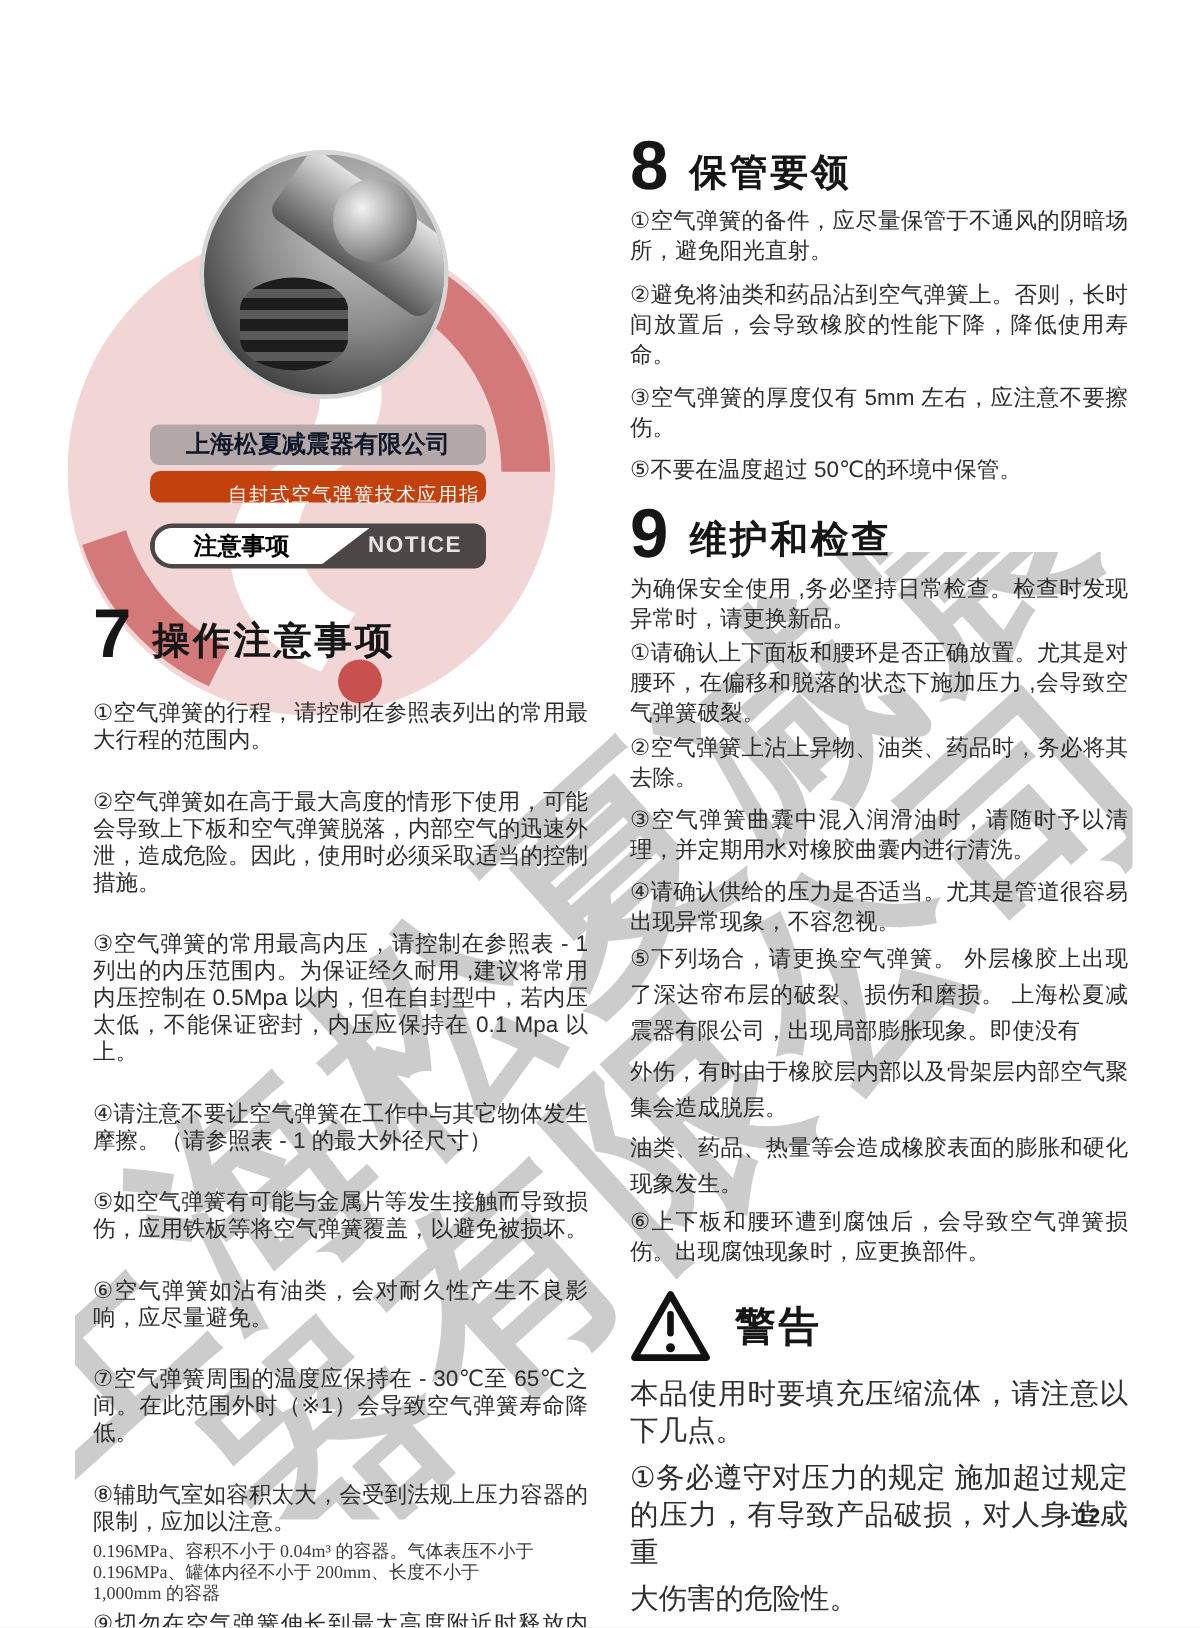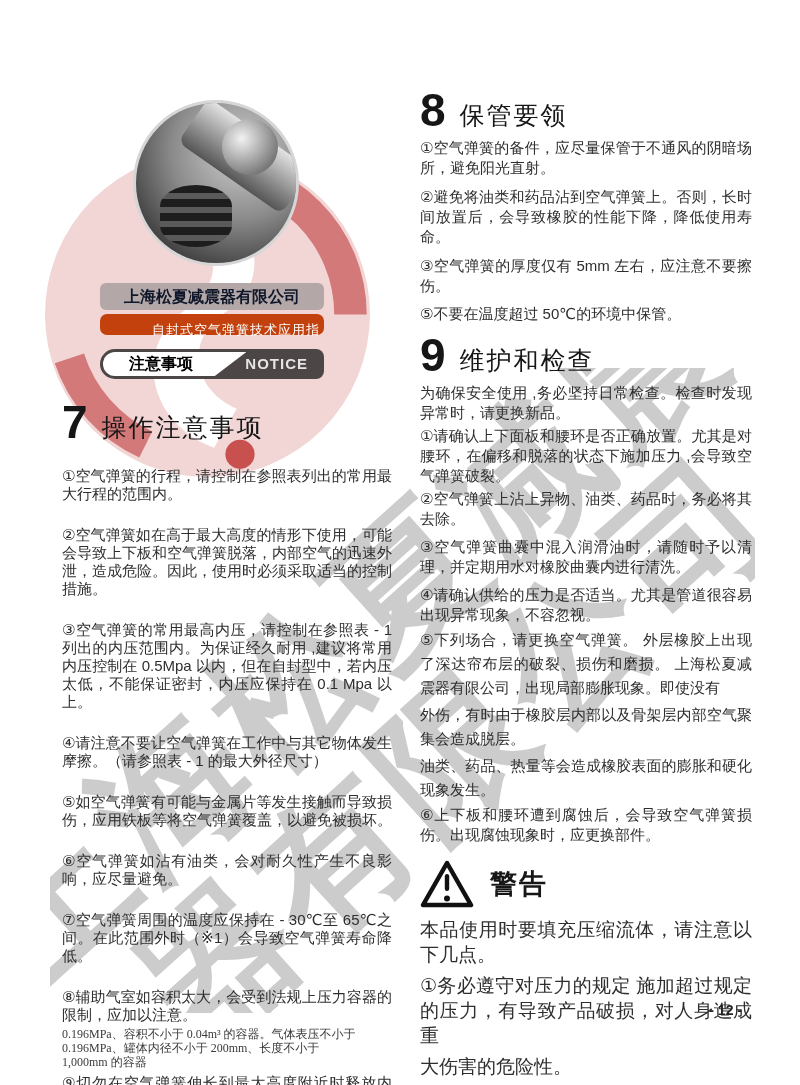--- a/index.html
+++ b/index.html
@@ -35,21 +35,21 @@
                 border-radius:12px 0 0 12px;clip-path:polygon(0 0,100% 0,78% 100%,0 100%);
                 display:flex;align-items:center;}
   .notice-cn{font-weight:bold;font-size:16px;color:#000000;padding-left:26px;}
   .notice-en{position:absolute;right:16px;top:0;height:30px;line-height:30px;color:#e5e5e5;
              font-weight:bold;font-size:15px;letter-spacing:1px;}
   
   .left-flow{position:absolute;left:0;top:400px;width:330px;}
   .right-flow{position:absolute;left:0;top:88px;width:332px;}
   .sec-head{display:flex;align-items:flex-end;gap:14px;margin:0 0 6px 0;}
   .sec-num{font-size:46px;font-weight:bold;line-height:44px;color:#161616;}
-  .sec-title{font-size:25px;font-weight:normal;line-height:34px;color:#161616;letter-spacing:2px;}
+  .sec-title{font-size:25px;font-weight:bold;line-height:34px;color:#161616;letter-spacing:2px;}
   p{margin:0;}
   .s7-item{font-size:15px;line-height:18px;margin-bottom:1px;text-align:justify;margin-top:23px;}
   .fine{font-family:"Liberation Serif","DejaVu Serif",serif;font-size:12px;line-height:14px;
         color:#3a3a3a;margin-top:3px;}
   .fine-first{padding-left:128px;}
   .s7-item2{font-size:15px;line-height:20px;margin-top:4px;text-align:justify;}
   .s8-item{font-size:15px;line-height:20px;margin-bottom:9px;text-align:justify;}
   .s9-intro{font-size:15px;line-height:20px;margin-bottom:3px;text-align:justify;}
   .s9-item{font-size:15px;line-height:20px;margin-bottom:3px;text-align:justify;}
   .gap8{margin-bottom:8px;} .loose{line-height:24px;}

